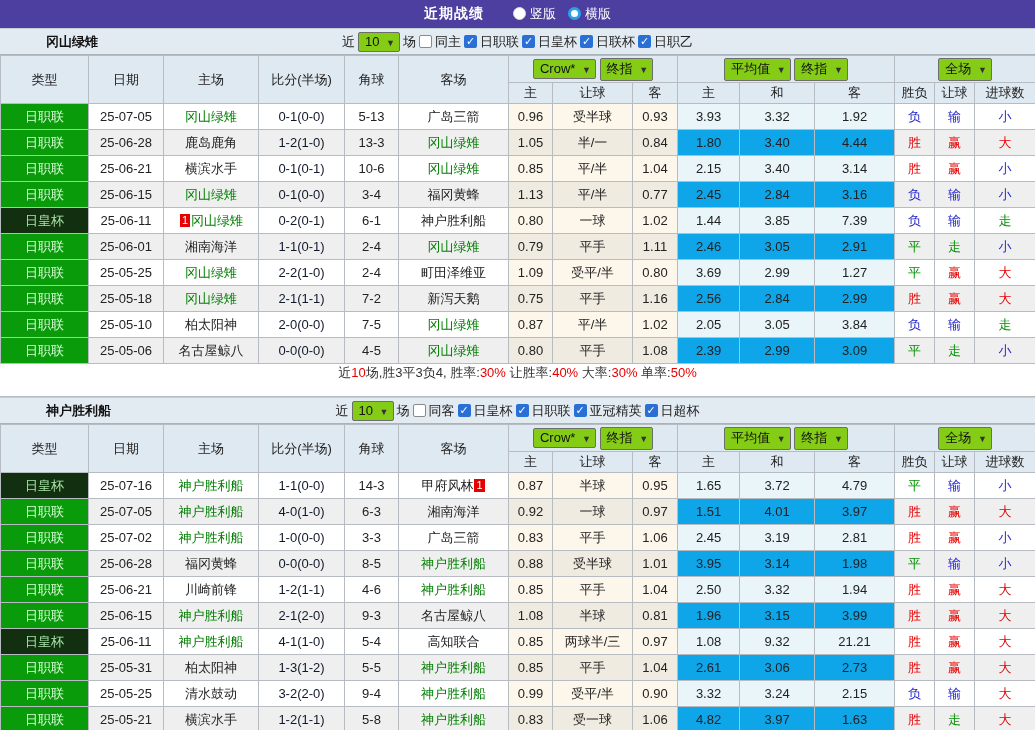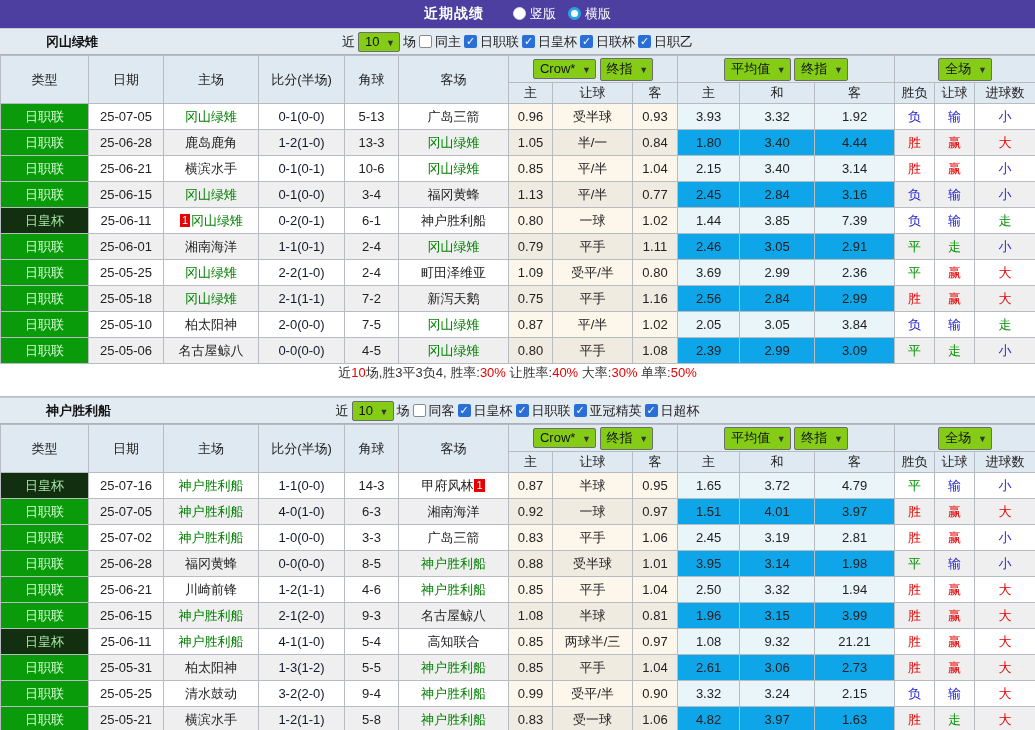--- a/index.html
+++ b/index.html
@@ -221,21 +221,21 @@
           <td>25-05-25</td>
           <td><span class="tm">冈山绿雉</span></td>
           <td><span class="sc">2-2</span><span class="hf">(1-0)</span></td>
           <td>2-4</td>
           <td><span class="">町田泽维亚</span></td>
           <td class="od">1.09</td>
           <td class="od">受平/半</td>
           <td class="od">0.80</td>
           <td class="av">3.69</td>
           <td class="av">2.99</td>
-          <td class="av">2.36</td>
+          <td class="av">1.27</td>
           <td class="rs c-g">平</td>
           <td class="rs c-r">赢</td>
           <td class="rs c-r">大</td>
         </tr>
         <tr class="even">
           <td class="tp">日职联</td>
           <td>25-05-18</td>
           <td><span class="tm">冈山绿雉</span></td>
           <td><span class="sc">2-1</span><span class="hf">(1-1)</span></td>
           <td>7-2</td>

